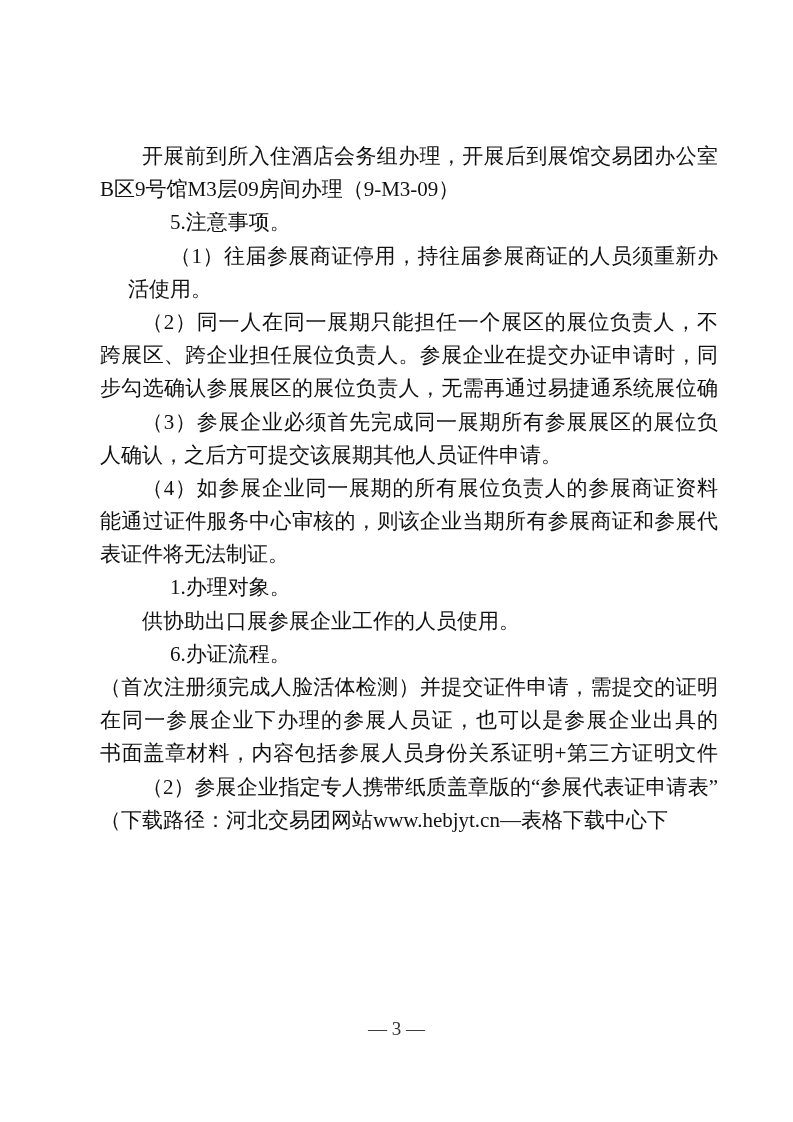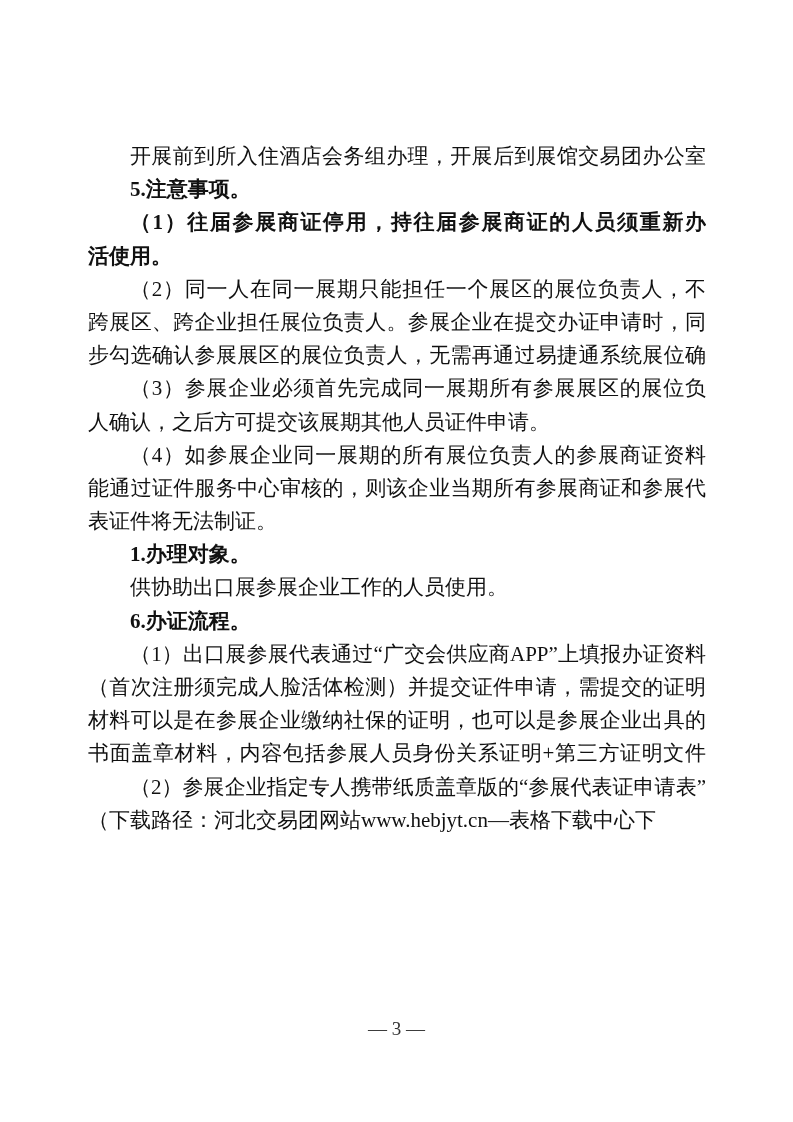--- a/index.html
+++ b/index.html
@@ -13,21 +13,21 @@
     height: 1122px;
     background: #ffffff;
     color: #111111;
     font-family: "Liberation Serif", "DejaVu Serif", serif;
     overflow: hidden;
     box-sizing: border-box;
   }
   .content {
     position: absolute;
     top: 140px;
-    left: 88px;
+    left: 100px;
     width: 618px;
   }
   .ln {
     height: 33.2px;
     line-height: 33.2px;
     font-size: 21px;
     text-align: left;
     white-space: normal;
     overflow: hidden;
     letter-spacing: 0;
@@ -36,55 +36,56 @@
   .j {
     text-align: justify;
     text-align-last: justify;
     text-justify: inter-ideograph;
   }
   
   .ind {
     text-indent: 42px;
   }
   .b {
-    font-weight: bold;
+    font-weight: normal;
+    margin-left: 28px;
   }
   .footer {
     position: absolute;
     top: 1016px;
     left: 0;
     width: 100%;
     text-align: center;
     font-size: 19px;
     line-height: 26px;
     color: #333333;
   }
 </style>
 </head>
 <body>
 
 <div class="page">
   <div class="content">
     <div class="ln ind j">开展前到所入住酒店会务组办理，开展后到展馆交易团办公室</div>
+    <div class="ln">B区9号馆M3层09房间办理（9-M3-09）</div>
     <div class="ln ind b">5.注意事项。</div>
     <div class="ln ind j b">（1）往届参展商证停用，持往届参展商证的人员须重新办理。</div>
     <div class="ln b">活使用。</div>
     <div class="ln ind j">（2）同一人在同一展期只能担任一个展区的展位负责人，不得</div>
     <div class="ln j">跨展区、跨企业担任展位负责人。参展企业在提交办证申请时，同</div>
     <div class="ln j">步勾选确认参展展区的展位负责人，无需再通过易捷通系统展位确</div>
     <div class="ln ind j">（3）参展企业必须首先完成同一展期所有参展展区的展位负责</div>
     <div class="ln">人确认，之后方可提交该展期其他人员证件申请。</div>
     <div class="ln ind j">（4）如参展企业同一展期的所有展位负责人的参展商证资料未</div>
     <div class="ln j">能通过证件服务中心审核的，则该企业当期所有参展商证和参展代</div>
     <div class="ln">表证件将无法制证。</div>
     <div class="ln ind b">1.办理对象。</div>
     <div class="ln ind">供协助出口展参展企业工作的人员使用。</div>
     <div class="ln ind b">6.办证流程。</div>
-    <div class="ln ind j">（1）出口展参展代表通过“广交会供应商APP”上填报办证资料</div>
     <div class="ln j">（首次注册须完成人脸活体检测）并提交证件申请，需提交的证明</div>
-    <div class="ln j">材料可以是在参展企业缴纳社保的证明，也可以是参展企业出具的</div>
+    <div class="ln j">在同一参展企业下办理的参展人员证，也可以是参展企业出具的</div>
     <div class="ln j">书面盖章材料，内容包括参展人员身份关系证明+第三方证明文件（</div>
     <div class="ln ind j">（2）参展企业指定专人携带纸质盖章版的“参展代表证申请表”</div>
     <div class="ln">（下载路径：河北交易团网站www.hebjyt.cn—表格下载中心下载），</div>
   </div>
 
   <div class="footer">— 3 —</div>
 </div>
 
 </body></html>

